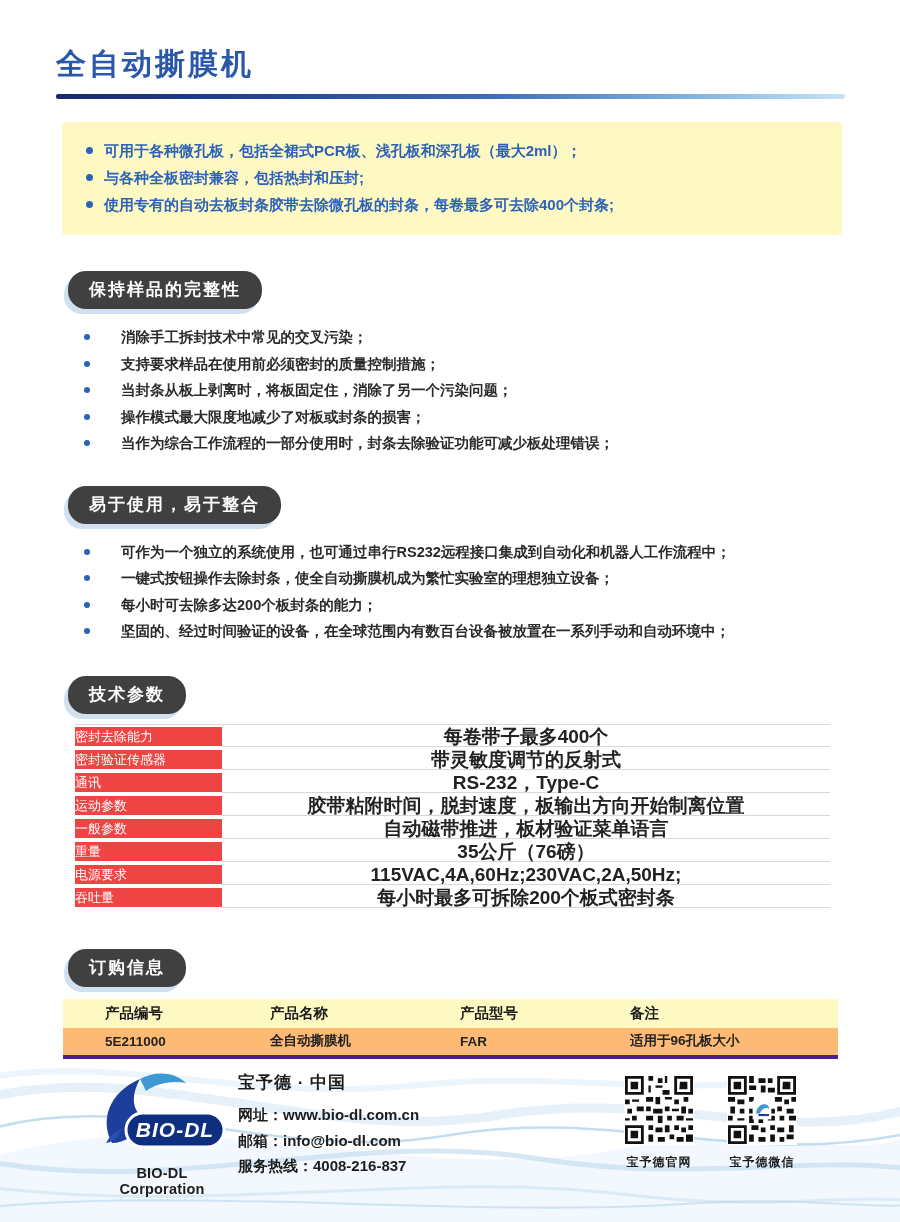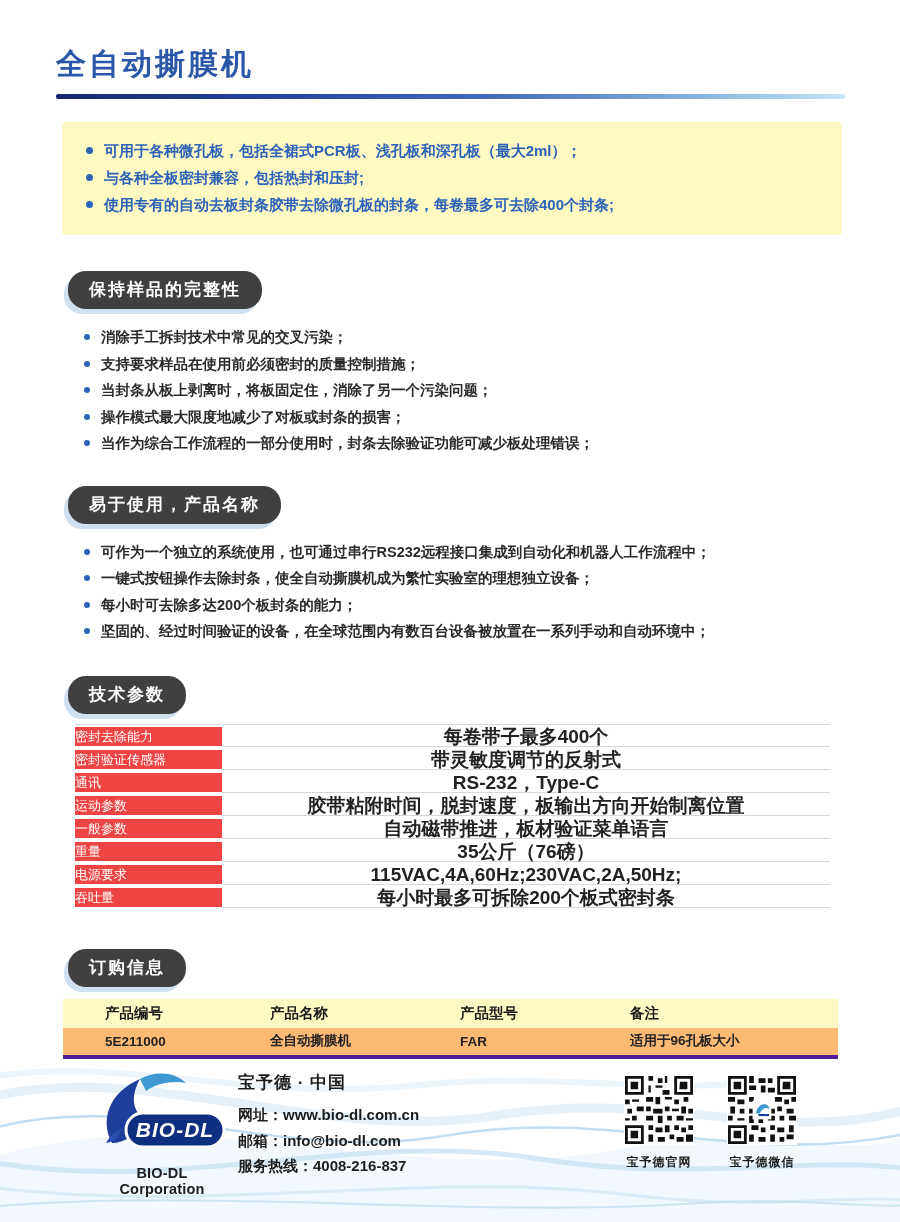--- a/index.html
+++ b/index.html
@@ -36,21 +36,21 @@
     background:#404040;color:#fff;
     font-size:17px;font-weight:bold;letter-spacing:2px;
     padding:7px 21px 8px 21px;border-radius:18px;
     box-shadow:-4px 5px 0 rgba(170,198,226,.55);
   }
   .badge.m1{margin-top:36px;}
   .badge.m2{margin-top:29px;}
   .badge.m3{margin-top:31px;}
   .badge.m4{margin-top:40px;}
   .feature-list{margin:15px 70px 0 84px;}
-  .feature-line{display:flex;align-items:flex-start;line-height:26.5px;}
+  .feature-line{display:flex;align-items:flex-start;line-height:26.5px;gap:20px;}
   .feature-line .dot{margin-top:10px;width:6px;height:6px;}
   .feature-line span.txt{font-size:14.5px;font-weight:600;color:#2a2a2a;}
   
   .spec-table{
     margin:10px 0 0 75px;width:755px;
     border-top:1px solid #d8d8d8;
   }
   .spec-row{display:flex;margin-top:2px;}
   .spec-label{
     flex:0 0 147px;background:#ef4444;color:#fff;
@@ -129,21 +129,21 @@
   <div class="feature-line">
     <span class="dot"></span>
     <span class="txt">操作模式最大限度地减少了对板或封条的损害；</span>
   </div>
   <div class="feature-line">
     <span class="dot"></span>
     <span class="txt">当作为综合工作流程的一部分使用时，封条去除验证功能可减少板处理错误；</span>
   </div>
 </div>
 
-<div class="badge m2">易于使用，产品名称</div>
+<div class="badge m2">易于使用，易于整合</div>
 <div class="feature-list">
   <div class="feature-line">
     <span class="dot"></span>
     <span class="txt">可作为一个独立的系统使用，也可通过串行RS232远程接口集成到自动化和机器人工作流程中；</span>
   </div>
   <div class="feature-line">
     <span class="dot"></span>
     <span class="txt">一键式按钮操作去除封条，使全自动撕膜机成为繁忙实验室的理想独立设备；</span>
   </div>
   <div class="feature-line">

